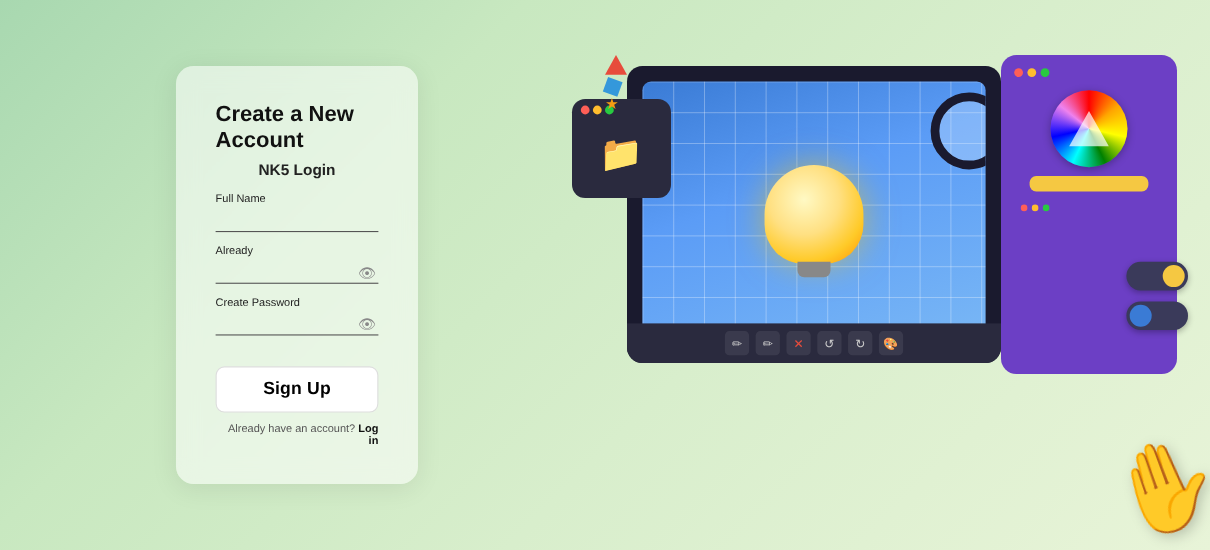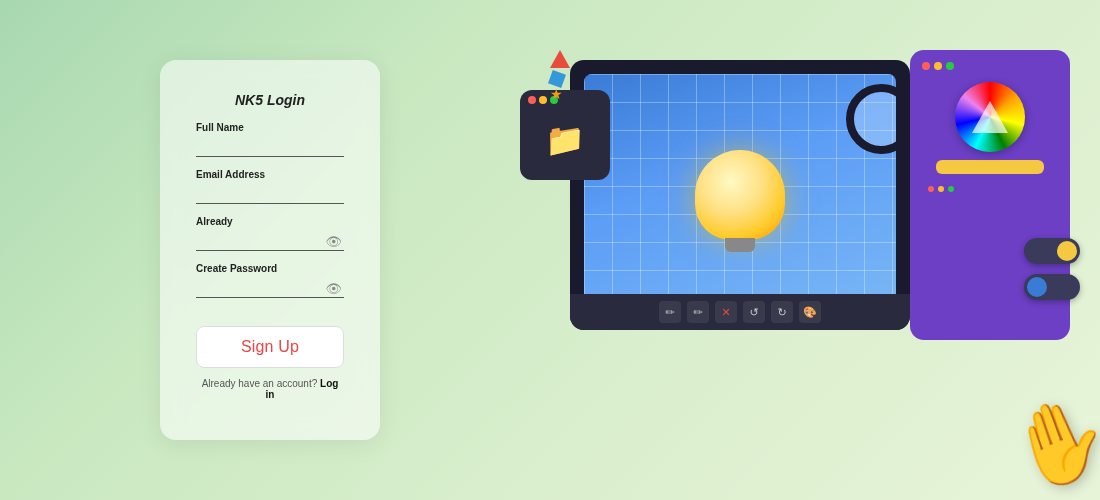--- a/index.html
+++ b/index.html
@@ -39,30 +39,29 @@
       line-height: 1.2;
       margin-bottom: 6px;
     }
 
     .card-subtitle {
       font-size: 14px;
       font-weight: 700;
       color: #222;
       text-align: center;
       margin-bottom: 14px;
-      font-style: italic;
     }
 
     .form-group {
       margin-bottom: 12px;
     }
 
     .form-label {
       font-size: 10px;
-      font-weight: 700;
+      font-weight: 400;
       color: #222;
       display: block;
       margin-bottom: 3px;
     }
 
     .form-input-wrapper {
       position: relative;
     }
 
     .form-input {
@@ -86,32 +85,32 @@
       cursor: pointer;
     }
 
     .signup-btn {
       width: 100%;
       padding: 11px 0;
       background: #fff;
       border: 1.5px solid #ddd;
       border-radius: 8px;
       font-size: 16px;
-      font-weight: 400;
-      color: #ef4444;
+      font-weight: 700;
+      color: #000000;
       cursor: pointer;
       margin-top: 16px;
       margin-bottom: 10px;
       letter-spacing: 0.01em;
     }
 
     .login-link-row {
       font-size: 10px;
       color: #555;
-      text-align: center;
+      text-align: right;
     }
 
     .login-link {
       font-weight: 800;
       color: #111;
       text-decoration: none;
       cursor: pointer;
     }
 
     
@@ -410,35 +409,30 @@
     .shape-orange-star {
       color: #f39c12;
       font-size: 14px;
     }
 
   </style>
 </head>
 <body>
 
 <div class="register-card">
+  <h1 class="card-title">Create a New Account</h1>
   <p class="card-subtitle">NK5 Login</p>
 
   <div class="form-group">
     <label class="form-label">Full Name</label>
     <div class="form-input-wrapper">
       <input class="form-input" type="text" style="">
     </div>
   </div>
 
-  <div class="form-group">
-    <label class="form-label">Email Address</label>
-    <div class="form-input-wrapper">
-      <input class="form-input" type="email" style="">
-    </div>
-  </div>
 
   <div class="form-group">
     <label class="form-label">Already</label>
     <div class="form-input-wrapper">
       <input class="form-input" type="password" style="">
       <span class="eye-icon">👁</span>
     </div>
   </div>
 
   <div class="form-group">

